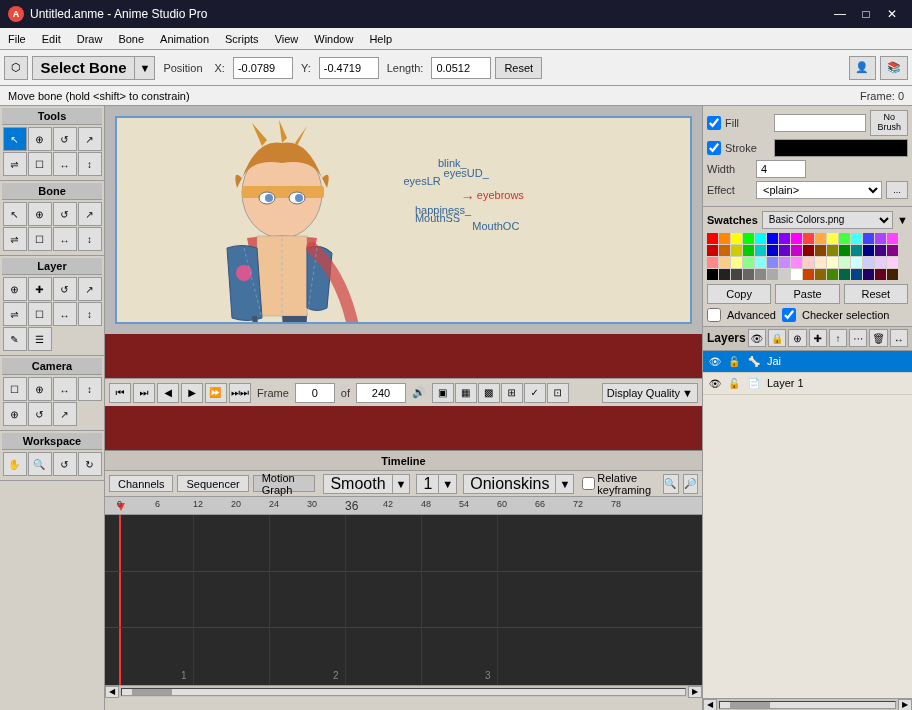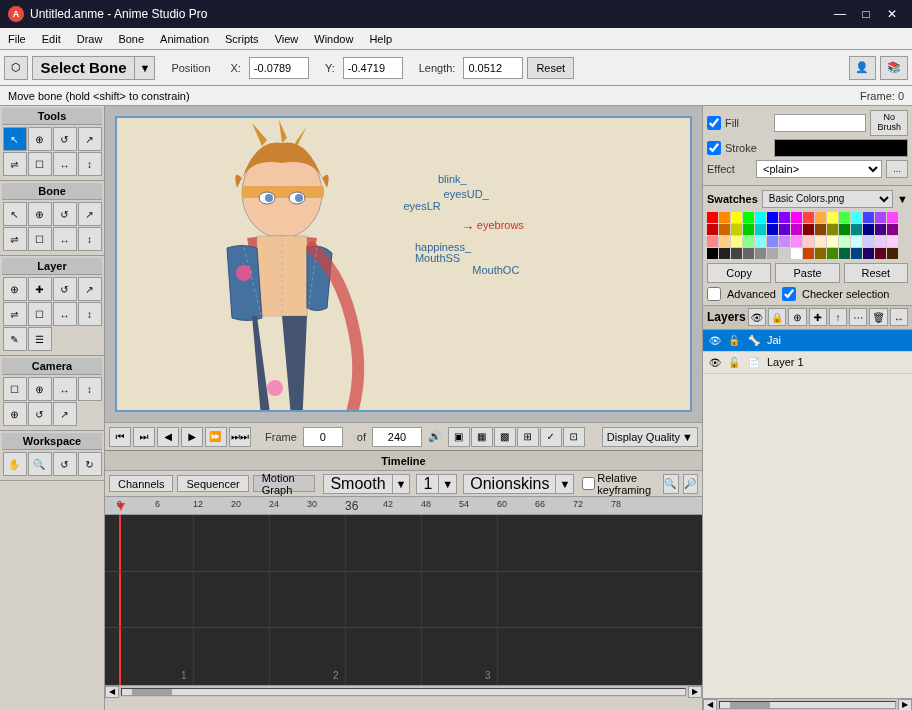--- a/index.html
+++ b/index.html
@@ -61,21 +61,21 @@
     .select-bone-btn {
       background: #e0e0e0;
       border: 1px solid #999;
       height: 24px;
       display: flex;
       align-items: center;
       cursor: pointer;
     }
     .select-bone-label { padding: 0 8px; font-size: 15px; font-weight: bold; }
     .select-bone-arrow { padding: 0 4px; border-left: 1px solid #999; height: 100%; display: flex; align-items: center; }
-    .label { padding: 0 4px; color: #333; margin-left: 8px; }
+    .label { padding: 0 4px; color: #333; }
     .coord-input {
       width: 60px;
       height: 22px;
       border: 1px solid #999;
       padding: 0 4px;
       font-size: 11px;
       background: white;
     }
     .reset-btn {
       background: #e0e0e0;
@@ -143,20 +143,21 @@
       font-size: 10px;
     }
     .tool-btn.active { background: #0078d4; color: white; }
 
     
     #center-area {
       flex: 1;
       background: #7f1d1d;
       display: flex;
       flex-direction: column;
+      gap: 44px;
     }
     #canvas-container {
       flex: 1;
       background: #b8b8b8;
       position: relative;
       overflow: hidden;
     }
     #canvas-inner {
       position: absolute;
       top: 10px;
@@ -807,20 +808,24 @@
       <div class="style-row">
         <input type="checkbox" class="style-checkbox" checked="" style="">
         <span class="style-label">Fill</span>
         <div class="color-swatch" style="background:#ffffff;"></div>
         <div class="no-brush-btn" style="font-size:9px;line-height:1.1;text-align:center;">No<br>Brush</div>
       </div>
       <div class="style-row">
         <input type="checkbox" class="style-checkbox" checked="" style="">
         <span class="style-label">Stroke</span>
         <div class="color-swatch" style="background:#000000;"></div>
+      </div>
+      <div class="style-row">
+        <span class="style-label">Width</span>
+        <input type="text" class="width-input" value="4" style="">
       </div>
       <div class="style-row">
         <span class="style-label">Effect</span>
         <select class="effect-select">
           <option>&lt;plain&gt;</option>
         </select>
         <div class="effect-dots-btn">...</div>
       </div>
     </div>
 

